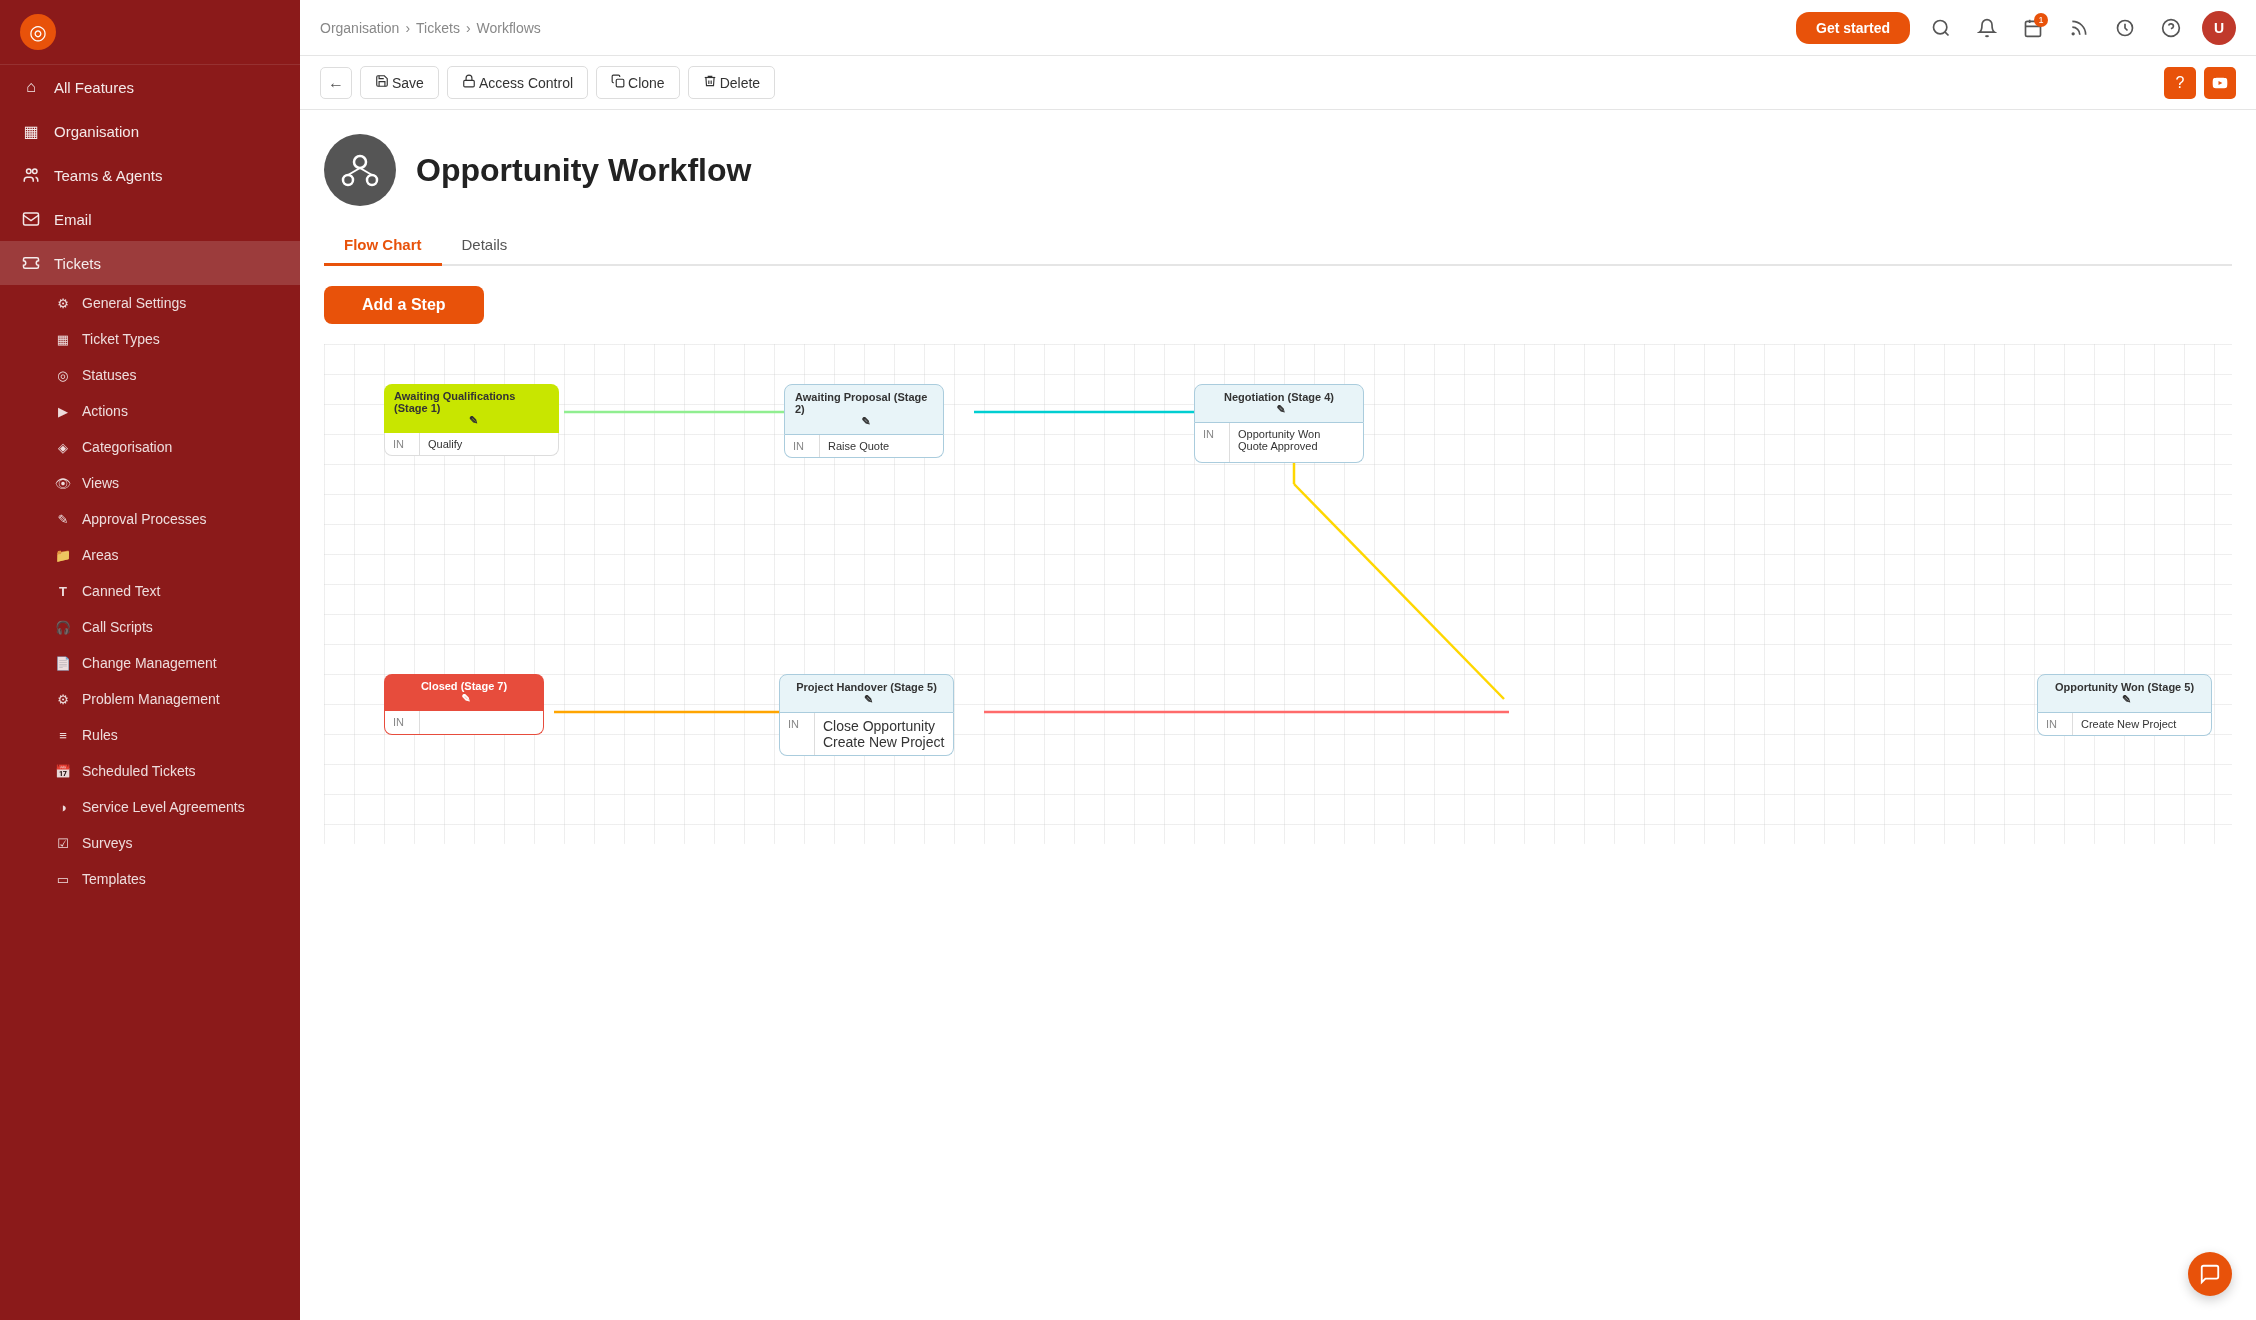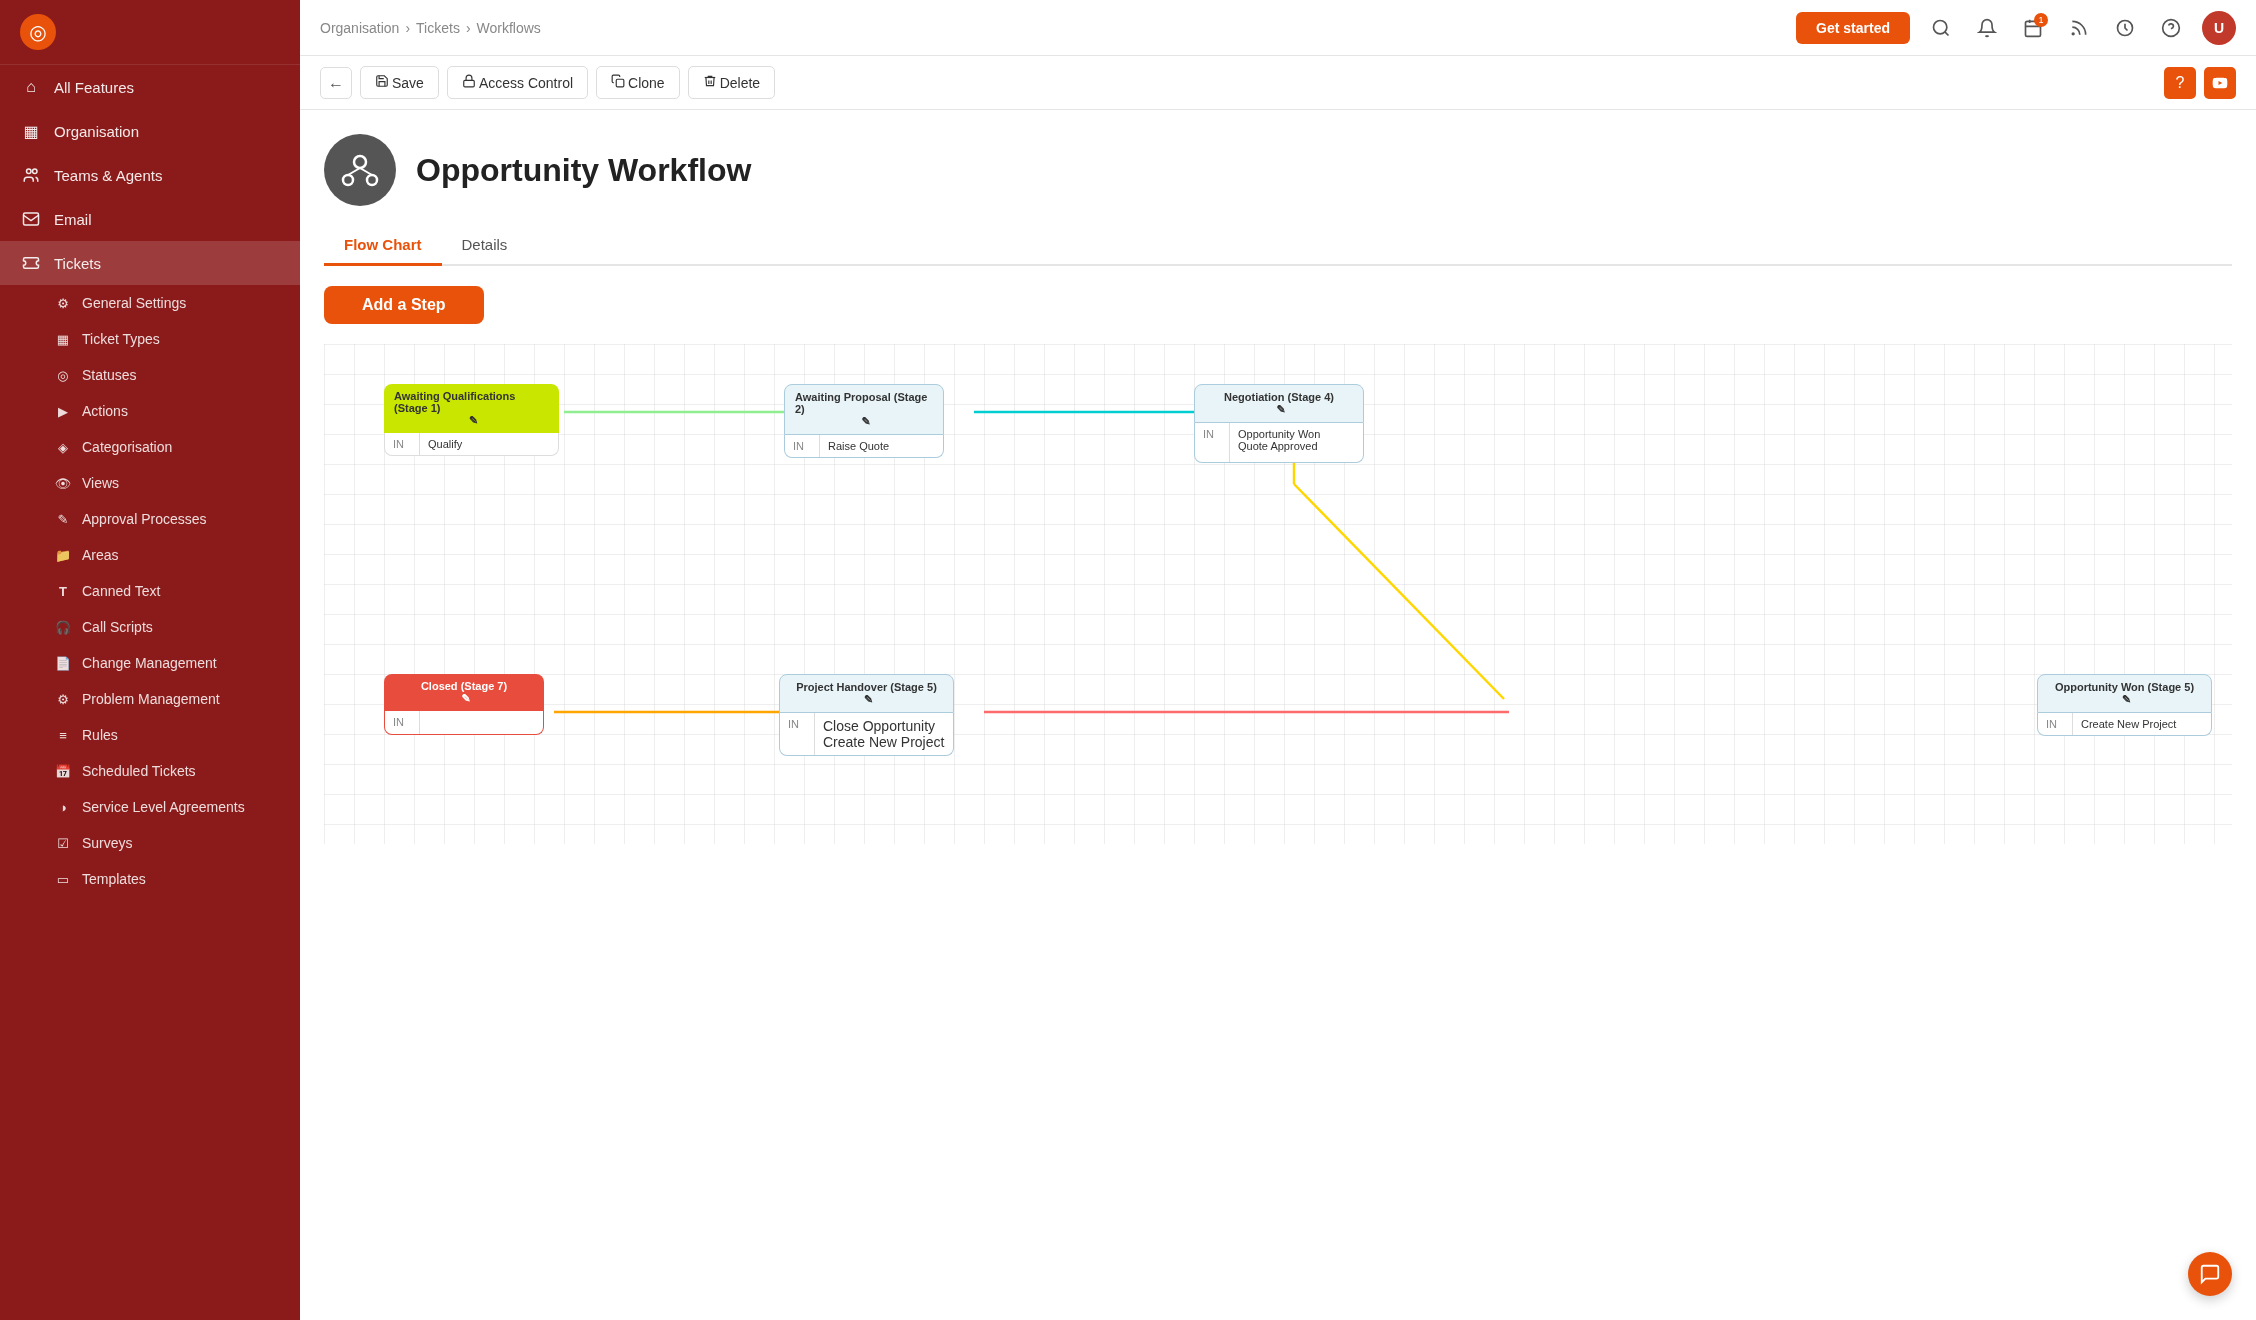--- a/index.html
+++ b/index.html
@@ -90,21 +90,21 @@
     .topbar-right {
       display: flex;
       align-items: center;
       gap: 16px;
     }
     .get-started-btn {
       background: #e8520a;
       color: white;
       border: none;
       padding: 8px 20px;
-      border-radius: 6px;
+      border-radius: 13px;
       font-size: 14px;
       font-weight: 600;
       cursor: pointer;
     }
     .topbar-icon {
       width: 30px; height: 30px;
       display: flex; align-items: center; justify-content: center;
       font-size: 18px;
       color: #555;
       cursor: pointer;

